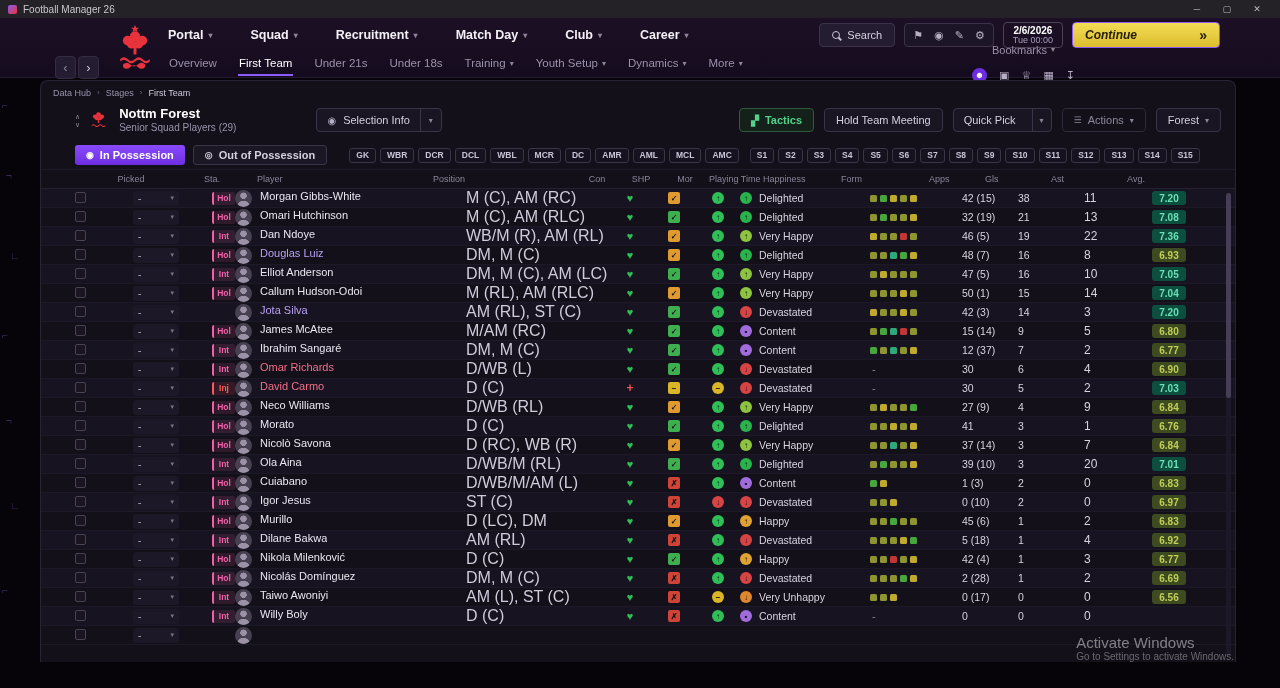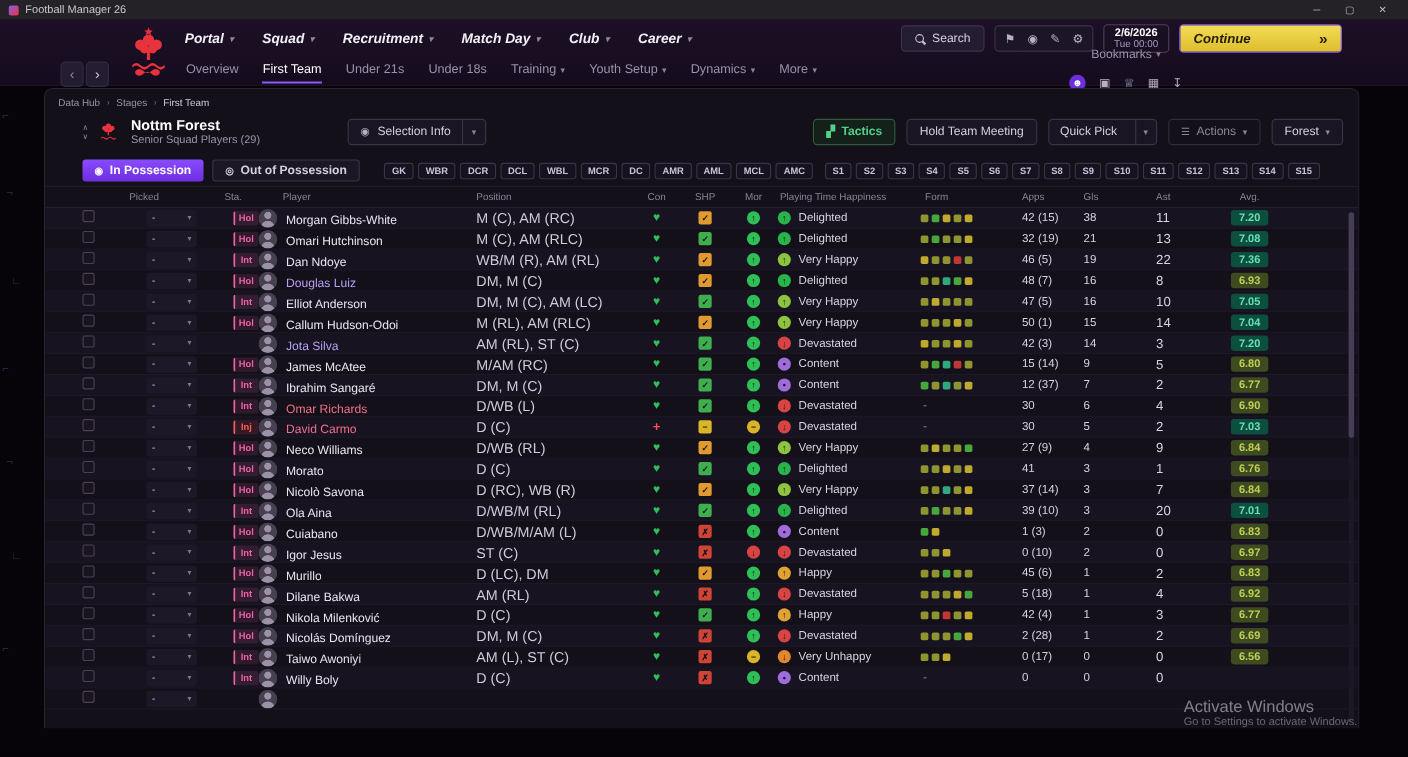--- a/index.html
+++ b/index.html
@@ -120,29 +120,29 @@
   .checkbox{width:11px;height:11px;border:1px solid #4a4254;border-radius:2px;background:#191420;display:inline-block;margin-left:2px;}
   .c-picked{width:76px;display:flex;}
   .mini-dd{width:46px;height:15px;margin-left:20px;display:flex;align-items:center;justify-content:space-between;
     padding:0 5px;color:#b9b2c6;font-size:10px;background:#1d1827;border-radius:3px;}
   .mini-dd .caret{font-size:7px;color:#7d7589;}
   .c-sta{width:46px;text-align:right;}
   .sta-badge{min-width:23px;height:13px;border-radius:2px;font-size:8.5px;font-weight:700;
     display:inline-flex;align-items:center;justify-content:center;padding:0 4px 0 3px;}
   .sta-Hol,.sta-Int{color:#f061a8;background:rgba(240,97,168,.13);border-left:2px solid #f061a8;}
   .sta-Inj{color:#ff5a5a;background:rgba(255,80,80,.13);border-left:2px solid #ff5a5a;}
-  .c-player{width:198px;display:flex;align-items:flex-end;}
+  .c-player{width:198px;display:flex;align-items:flex-start;}
   .avatar{width:17px;height:17px;border-radius:50%;flex:none;margin-right:8px;
     background:radial-gradient(circle at 50% 34%, #9b92a8 0 3px, rgba(0,0,0,0) 3.5px),
                radial-gradient(circle at 50% 100%, #9b92a8 0 6px, rgba(0,0,0,0) 6.5px),#474050;}
   .pname{white-space:nowrap;overflow:hidden;text-overflow:ellipsis;}
   .name-default{color:#e9e6f0;}
   .name-purple{color:#b9a0f5;}
   .name-red{color:#f2708a;}
-  .c-pos{width:142px;font-size:13px;color:#cfcbdb;}
+  .c-pos{width:142px;font-size:16px;color:#cfcbdb;margin-left:33px;}
   .c-con{width:44px;text-align:center;}
   .con-heart{color:#2fbf57;font-size:11px;}
   .con-plus{color:#ff5050;font-weight:900;font-size:12px;}
   .c-shp,.c-mor,.c-avg{display:flex;justify-content:center;}
   .c-shp{width:44px;}
   .shp-box{width:12px;height:12px;border-radius:2px;display:flex;align-items:center;justify-content:center;
     font-size:8px;color:#10131a;font-weight:900;}
   .c-mor{width:44px;}
   .mor-dot,.hap-dot{width:12px;height:12px;border-radius:50%;display:flex;align-items:center;justify-content:center;
     font-size:8px;color:#10131a;font-weight:900;flex:none;}
@@ -193,21 +193,21 @@
             <circle cx="28" cy="18" r="5.2"></circle>
           <circle cx="16" cy="22" r="4.6"></circle>
             <circle cx="24" cy="22" r="4.6"></circle>
           <rect x="18.4" y="22" width="3.2" height="11"></rect>
           <path d="M4 38 q4 -4 8 0 q4 4 8 0 q4 -4 8 0 q4 4 8 0 l0 2.6 q-4 4 -8 0 q-4 -4 -8 0 q-4 4 -8 0 q-4 -4 -8 0 z"></path>
           <path d="M7 44 q4 -4 8 0 q4 4 8 0 q4 -4 8 0 l0 2.6 q-4 4 -8 0 q-4 -4 -8 0 q-4 4 -8 0 z"></path>
         </g>
       </svg>
     </div>
     <div class="nav-row1">
-      <div style="display:flex;gap:26px;font-style:italic;">
+      <div style="display:flex;gap:38px;">
           <div class="nav-menu">
             <span>Portal</span>
             <span class="caret">▾</span>
           </div>
           <div class="nav-menu">
             <span>Squad</span>
             <span class="caret">▾</span>
           </div>
           <div class="nav-menu">
             <span>Recruitment</span>

